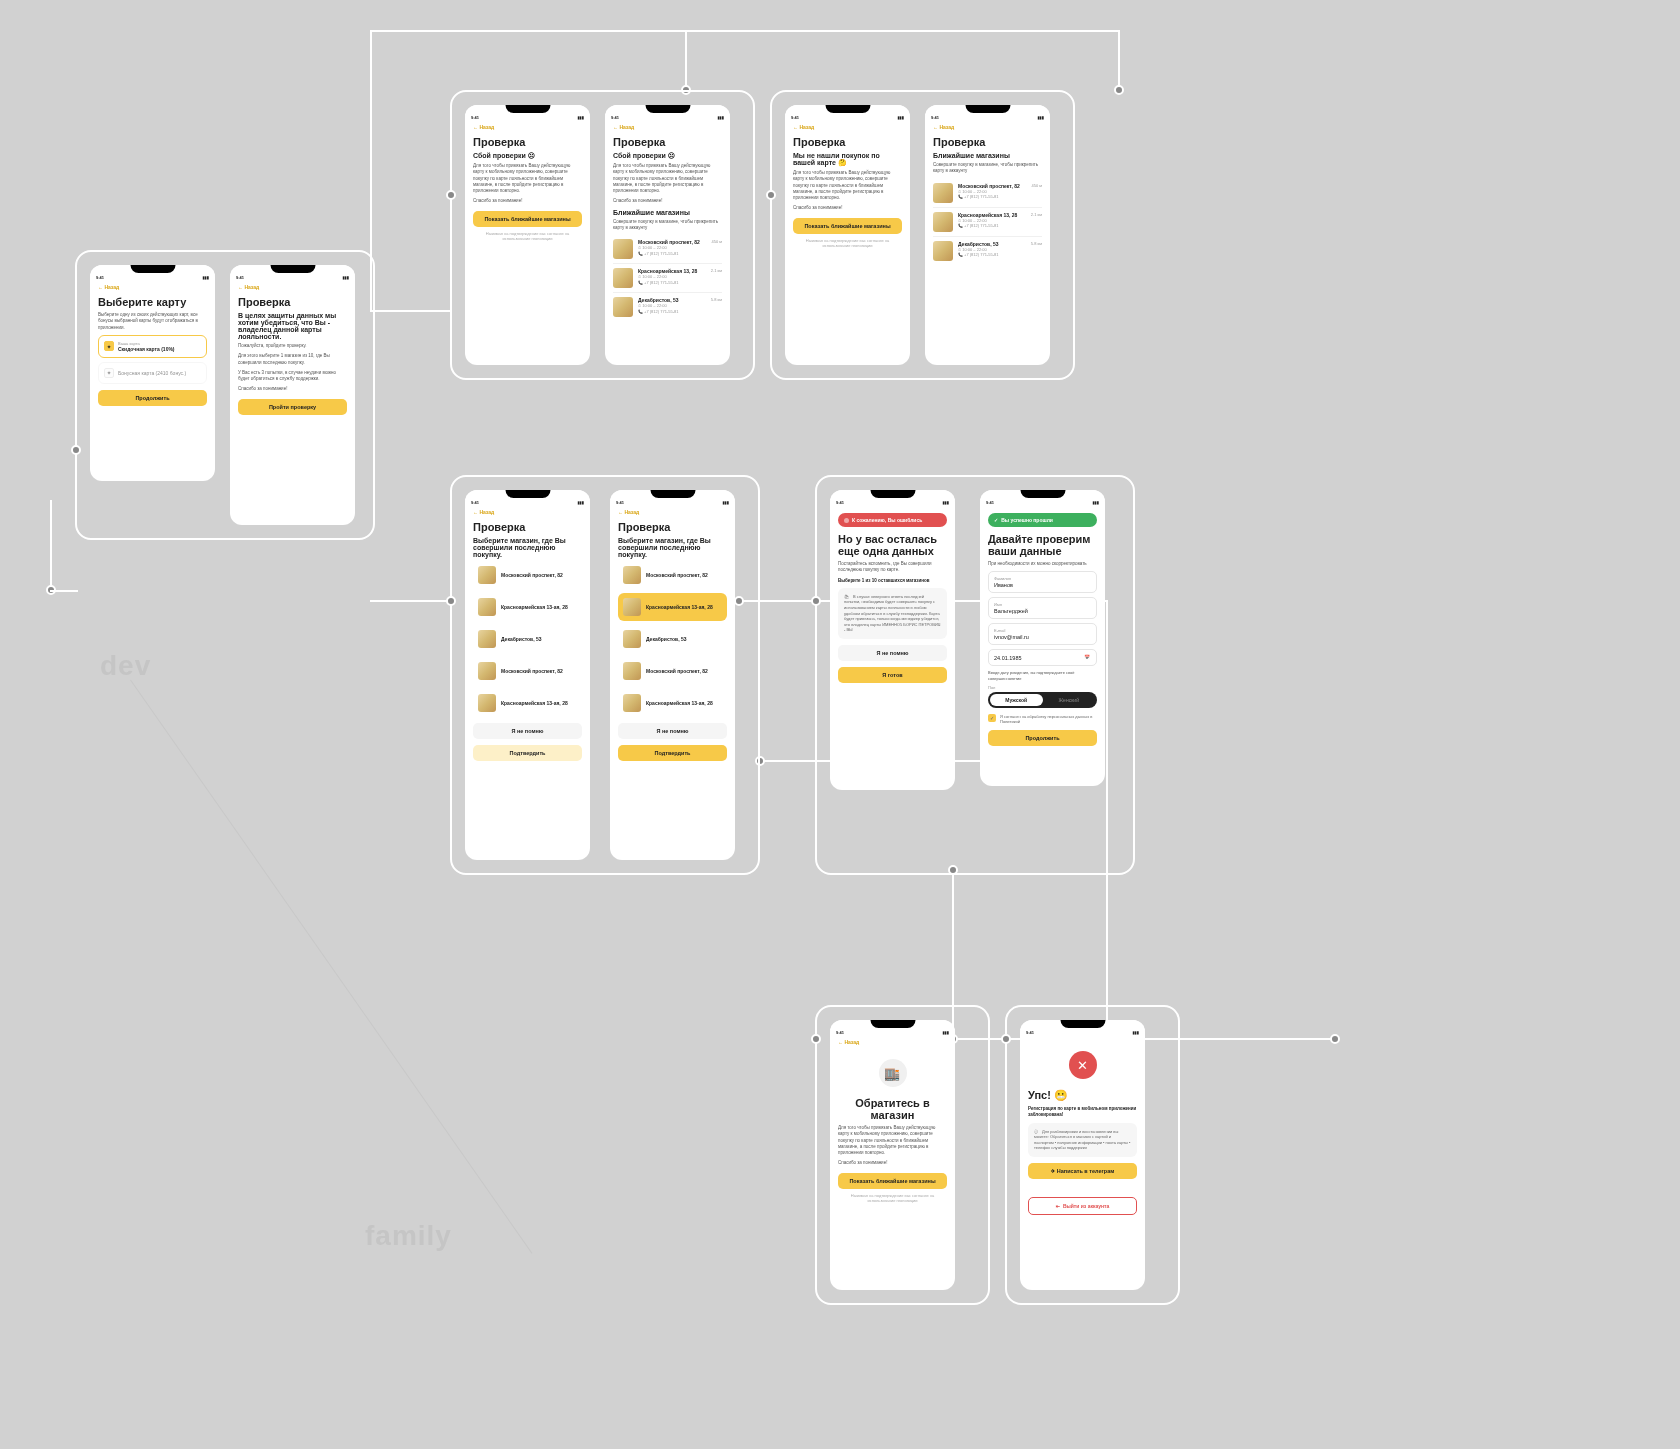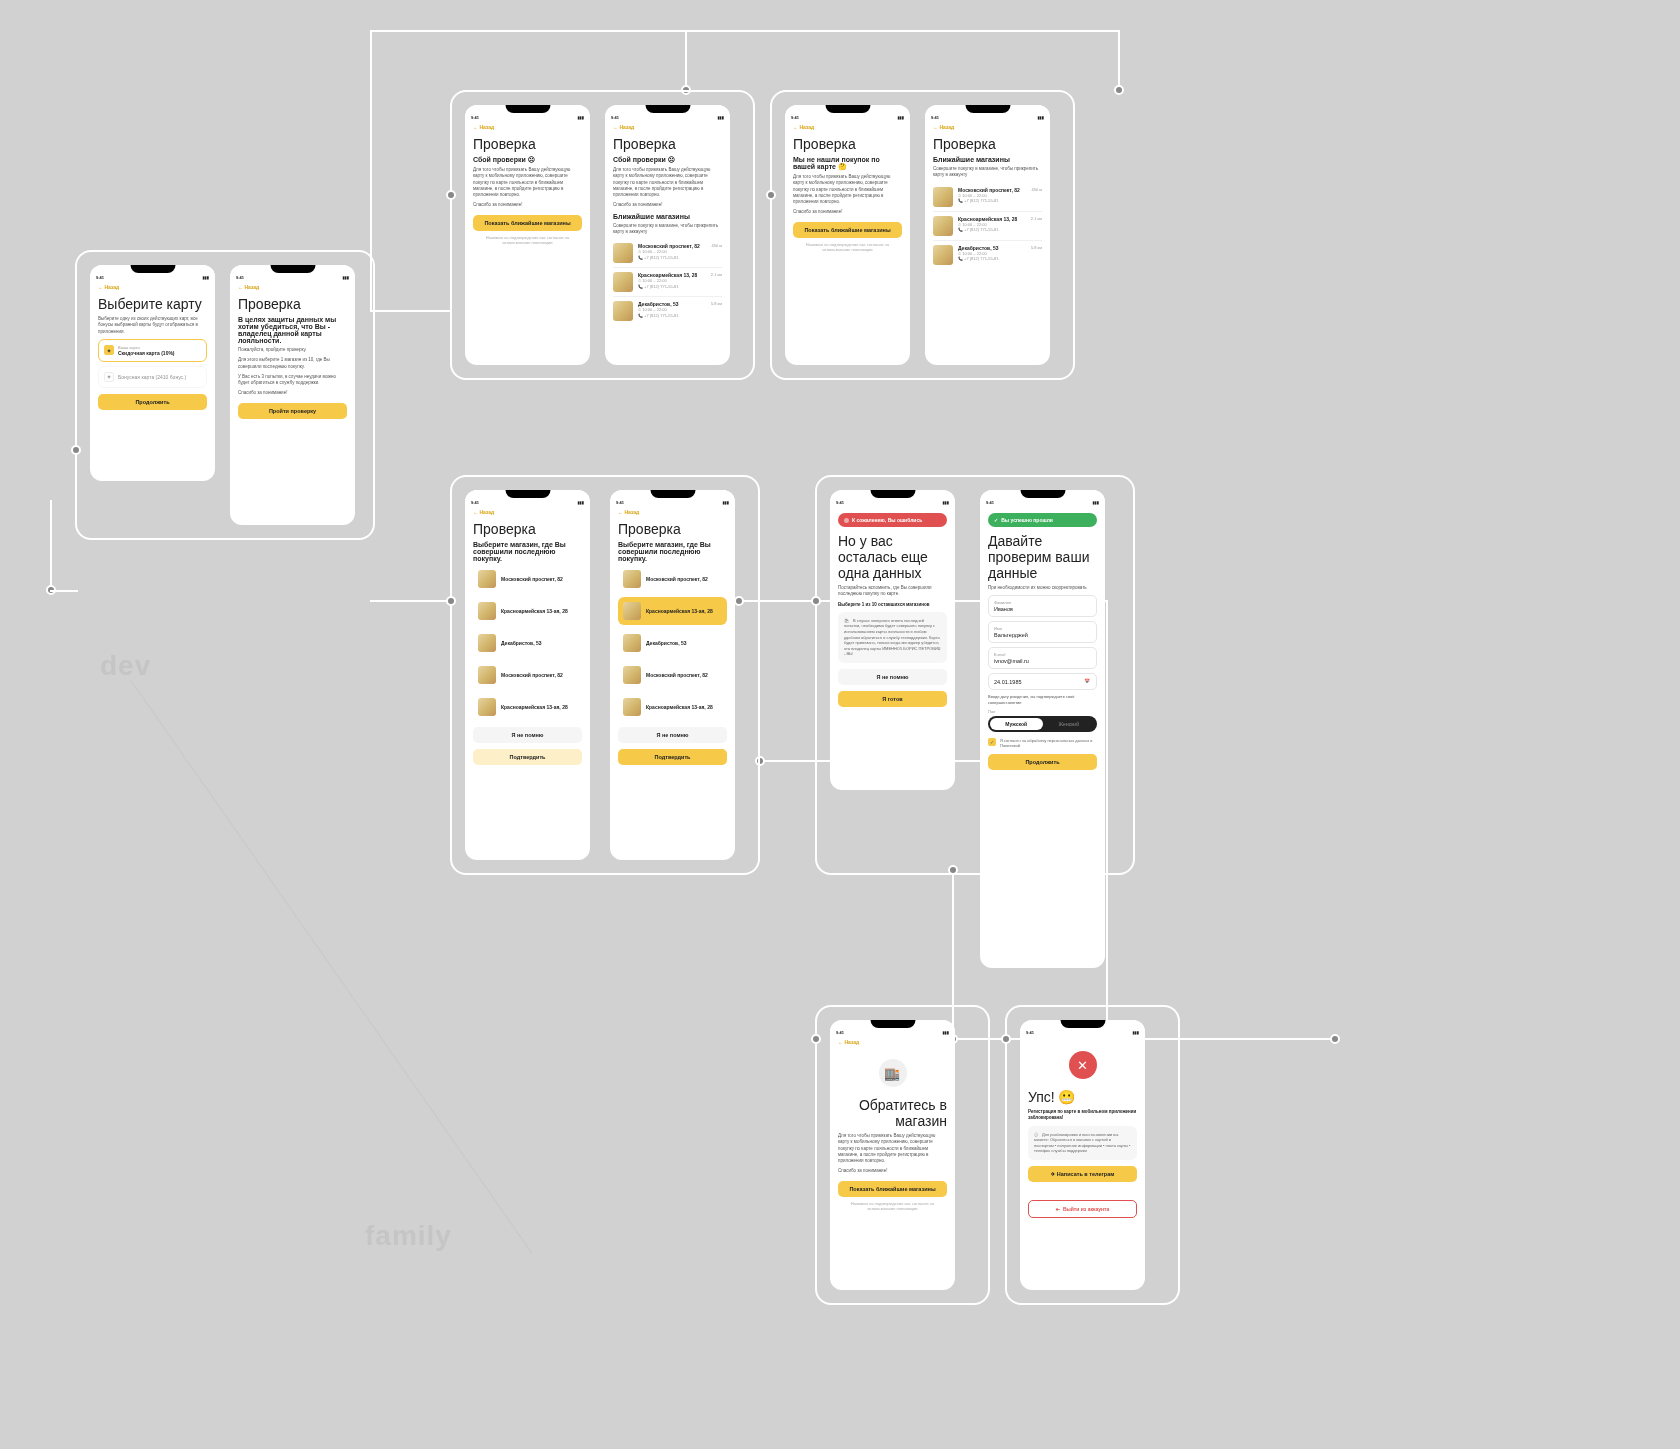--- a/index.html
+++ b/index.html
@@ -10,21 +10,21 @@
 .diag{position:absolute;left:130px;top:680px;width:1px;height:700px;background:linear-gradient(#c8c8c8,#c8c8c8);transform:rotate(-35deg);transform-origin:top}
 .frame{position:absolute;border:2px solid #fff;border-radius:16px;background:transparent}
 .node{position:absolute;width:10px;height:10px;background:#888;border:2px solid #fff;border-radius:50%}
 .line{position:absolute;background:#fff}
 .phone{position:absolute;width:125px;background:#fff;border-radius:12px;overflow:hidden;font-size:5px;color:#222}
 .notch{height:10px;background:#fff;position:relative}
 .notch::after{content:"";position:absolute;left:50%;top:0;transform:translateX(-50%);width:45px;height:8px;background:#000;border-radius:0 0 8px 8px}
 .sbar{display:flex;justify-content:space-between;padding:0 6px;font-size:4px;font-weight:600}
 .nv{padding:4px 8px;font-size:5px;color:#d9a514;font-weight:600}
 .pad{padding:0 8px 8px}
-.h1{font-size:14px;font-weight:400;margin:2px 0 4px}
+.h1{font-size:11px;font-weight:700;margin:2px 0 4px}
 .h2{font-size:7px;font-weight:700;margin:2px 0 3px}
 .txt{font-size:4.5px;color:#555;line-height:1.4;margin-bottom:4px}
 .btn{background:#f7c948;border-radius:5px;padding:5px;text-align:center;font-size:5.5px;font-weight:700;margin-top:6px}
 .btn-lt{background:#fdf0c8}
 .btn-gh{background:#f5f5f5}
 .tiny{font-size:4px;color:#aaa;text-align:center;line-height:1.3;margin-top:4px}
 .card{border:1px solid #eee;border-radius:6px;padding:5px;margin-bottom:4px;display:flex;align-items:center;gap:4px}
 .card.sel{border-color:#f7c948}
 .ico{width:10px;height:10px;border:1px solid #ddd;border-radius:2px;flex-shrink:0;background:#fafafa;display:flex;align-items:center;justify-content:center;font-size:6px}
 .ico.y{background:#f7c948;border-color:#f7c948}
@@ -345,21 +345,21 @@
   <div class="h1">Но у вас осталась еще одна данных</div>
   <div class="txt">Постарайтесь вспомнить, где Вы совершили последнюю покупку по карте.</div>
   <div class="txt" style="font-weight:600;color:#222">Выберите 1 из 10 оставшихся магазинов</div>
   <div class="grey"><span style="float:left;margin-right:4px">🛍</span><span>В случае неверного ответа последней попытки, необходимо будет совершить покупку с использованием карты лояльности в любом удобном обратиться в службу техподдержки.
 Карта будет привязана, только когда менеджер убедится, что владелец карты ИМЕННО5 БОРИС ПЕТРОВИЧ - ВЫ</span></div>
   <div class="btn btn-gh">Я не помню</div>
   <div class="btn">Я готов</div>
  </div>
 </div>
 
-<div class="phone" style="left:980px;top:490px;height:478px">
+<div class="phone" style="left:980px;top:490px;height:296px">
  <div class="notch"></div>
  <div class="sbar">
       <span>9:41</span>
       <span>▮▮▮</span>
     </div>
  <div class="pad" style="padding-top:8px">
   <div class="pill grn">
         <span>✓</span>
         <span>Вы успешно прошли</span>
       </div>
@@ -401,21 +401,21 @@
 <div class="node" style="left:811px;top:1034px"></div>
 <div class="phone" style="left:830px;top:1020px;height:270px">
  <div class="notch"></div>
  <div class="sbar">
       <span>9:41</span>
       <span>▮▮▮</span>
     </div>
  <div class="nv">← Назад</div>
  <div class="pad">
   <div class="bigico g">🏬</div>
-  <div class="h1" style="text-align:right">Обратитесь в магазин</div>
+  <div class="h1" style="text-align:center">Обратитесь в магазин</div>
   <div class="txt">Для того чтобы привязать Вашу действующую карту к мобильному приложению, совершите покупку по карте лояльности в ближайшем магазине, а после пройдите регистрацию в приложении повторно.</div>
   <div class="txt">Спасибо за понимание!</div>
   <div class="btn">Показать ближайшие магазины</div>
   <div class="tiny">Нажимая на подтверждение вас согласие на использование геопозиции</div>
  </div>
 </div>
 
 <div class="frame" style="left:1005px;top:1005px;width:175px;height:300px"></div>
 <div class="node" style="left:1001px;top:1034px"></div>
 <div class="phone" style="left:1020px;top:1020px;height:270px">

